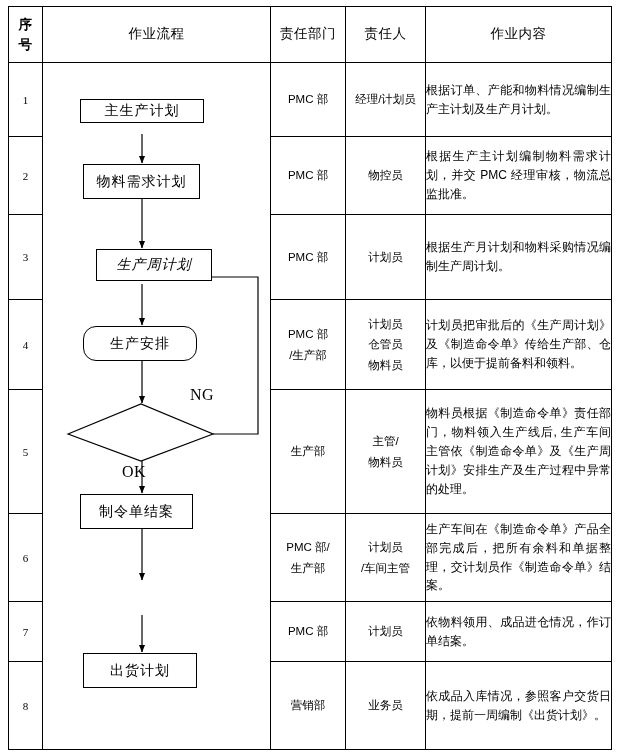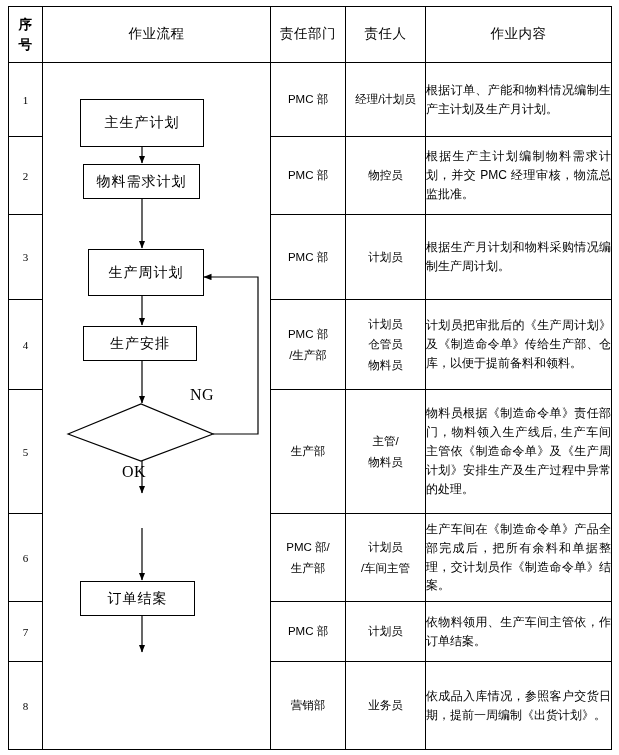--- a/index.html
+++ b/index.html
@@ -187,21 +187,21 @@
       <tr style="height:88px">
         <td class="seq-cell">6</td>
         <td class="dept-cell">PMC 部/<br>生产部</td>
         <td class="person-cell">计划员<br>/车间主管</td>
         <td class="content-cell">生产车间在《制造命令单》产品全部完成后，把所有余料和单据整理，交计划员作《制造命令单》结案。</td>
       </tr>
       <tr style="height:60px">
         <td class="seq-cell">7</td>
         <td class="dept-cell">PMC 部</td>
         <td class="person-cell">计划员</td>
-        <td class="content-cell">依物料领用、生产车间主管依，作订单结案。</td>
+        <td class="content-cell">依物料领用、成品进仓情况，作订单结案。</td>
       </tr>
       <tr style="height:88px">
         <td class="seq-cell">8</td>
         <td class="dept-cell">营销部</td>
         <td class="person-cell">业务员</td>
         <td class="content-cell">依成品入库情况，参照客户交货日期，提前一周编制《出货计划》。</td>
       </tr>
     </tbody>
   </table>
 
@@ -224,43 +224,46 @@
 
       <line x1="142" y1="460" x2="142" y2="493" stroke="#000" stroke-width="1.2" marker-end="url(#arrow)"></line>
 
       <line x1="142" y1="528" x2="142" y2="580" stroke="#000" stroke-width="1.2" marker-end="url(#arrow)"></line>
 
       <line x1="142" y1="615" x2="142" y2="652" stroke="#000" stroke-width="1.2" marker-end="url(#arrow)"></line>
 
       <path d="M213,434 L258,434 L258,277 L204,277" fill="none" stroke="#000" stroke-width="1.2" marker-end="url(#arrow)"></path>
     </svg>
 
-    <div class="node" style="left:80px; top:99px; width:124px; height:48px;">
+    <div class="node" style="left:80px; top:99px; width:124px; height:24px;">
       <span>主生产计划</span>
     </div>
 
     <div class="node" style="left:83px; top:164px; width:117px; height:35px;text-align:right;">
       <span>物料需求计划</span>
     </div>
 
-    <div class="node" style="left:88px; top:249px; width:116px; height:47px;">
+    <div class="node" style="left:96px; top:249px; width:116px; height:32px;font-style:italic;">
       <span>生产周计划</span>
     </div>
 
-    <div class="node" style="left:83px; top:326px; width:114px; height:35px;">
+    <div class="node" style="left:83px; top:326px; width:114px; height:35px;border-radius:13px;">
       <span>生产安排</span>
     </div>
 
     <svg class="lines" viewBox="0 0 619 755">
       <polygon points="68,434 141,404 213,434 141,461" fill="#ffffff" stroke="#000000" stroke-width="1.2"></polygon>
     </svg>
 
-
-    <div class="node" style="left:80px; top:581px; width:115px; height:35px;">
-      <span>订单结案</span>
-    </div>
-
+    <div class="node" style="left:80px; top:494px; width:113px; height:35px;">
+      <span>制令单结案</span>
+    </div>
+
+
+    <div class="node" style="left:83px; top:653px; width:114px; height:35px;">
+      <span>出货计划</span>
+    </div>
 
     <div class="edge-label" style="left:190px; top:386px;">NG</div>
     <div class="edge-label" style="left:122px; top:463px;text-align:right;">OK</div>
 
   </div>
 </div>
 
 </body></html>

